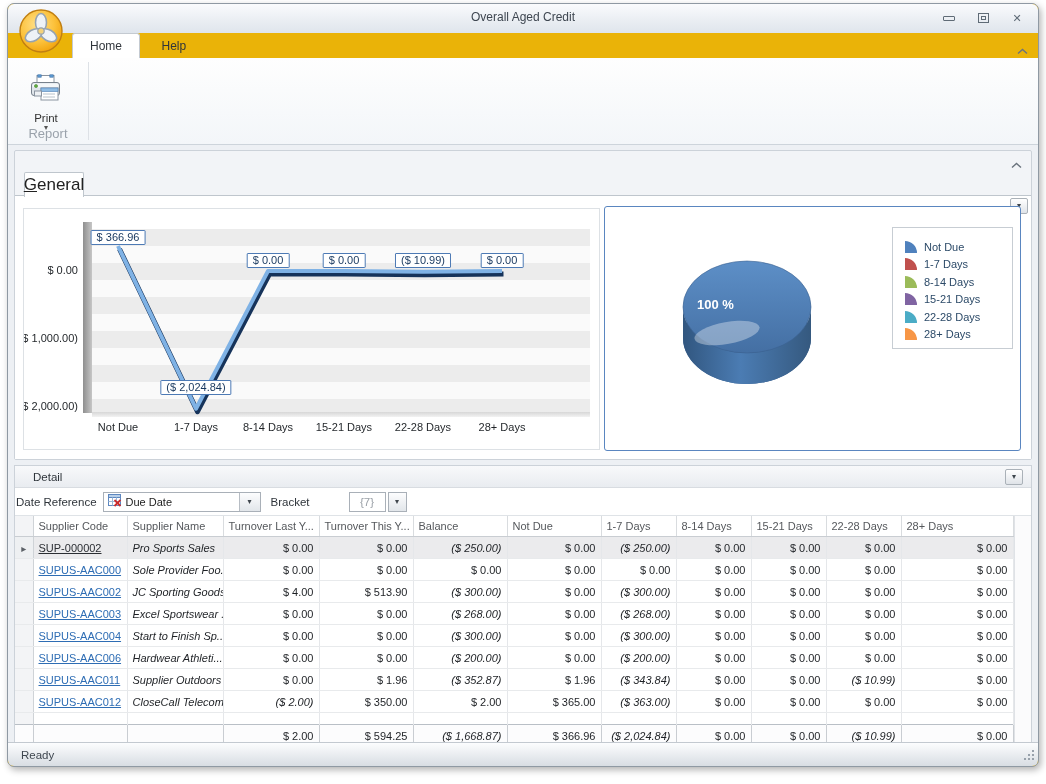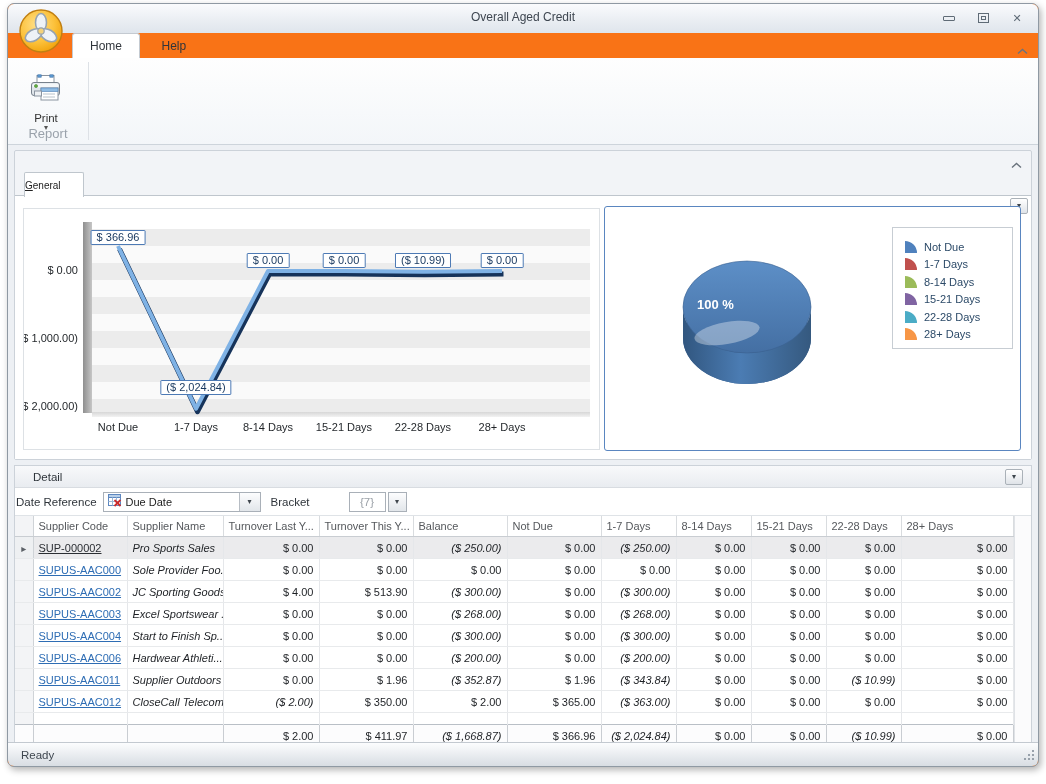--- a/index.html
+++ b/index.html
@@ -1,18 +1,18 @@
 <!DOCTYPE html>
 <html><head>
 <meta charset="utf-8">
 <style>
   html,body{margin:0;padding:0;background:#fff;width:1046px;height:784px;
     font-family:"Liberation Sans",sans-serif;-webkit-font-smoothing:antialiased;}
   .stage{position:relative;width:1046px;height:784px;overflow:hidden;}
-  .window{position:absolute;left:7px;top:3px;width:1030px;height:762px;background:#f97316;
+  .window{position:absolute;left:7px;top:3px;width:1030px;height:762px;background:#eab308;
     border:1px solid #8f99a3;border-radius:7px;box-shadow:2px 3px 7px rgba(0,0,0,.30);overflow:hidden;}
 
   
   .titlebar{position:relative;height:29px;background:linear-gradient(#fafbfd,#e9edf2 60%,#dfe5ec);}
   .title{position:absolute;left:0;right:0;top:6px;text-align:center;font-size:12px;color:#3e4650;}
   .winbtns{position:absolute;right:12px;top:7px;display:flex;gap:16px;align-items:center;}
   .winbtn{width:18px;height:14px;display:flex;align-items:center;justify-content:center;cursor:default;}
   .min-glyph{width:10px;height:3px;border:1px solid #5f6b76;border-radius:1px;}
   .rest-glyph{width:9px;height:8px;border:1px solid #5f6b76;position:relative;}
   .rest-glyph:after{content:"";position:absolute;left:2px;top:2px;width:3px;height:2px;border:1px solid #5f6b76;}
@@ -31,21 +31,21 @@
   .print-label{font-size:11.5px;color:#333;margin-top:2px;}
   .print-caret{font-size:8px;color:#555;line-height:8px;}
   .group-sep{position:absolute;left:80px;top:4px;bottom:4px;width:1px;background:#dde1e6;}
   .group-label{position:absolute;left:0;width:80px;bottom:3px;text-align:center;font-size:13px;color:#9aa2ab;}
 
   
   .content{position:absolute;top:141px;left:0;right:0;bottom:23px;background:#edf0f4;}
   .main-box{position:relative;margin:5px 6px 0;height:308px;border:1px solid #ccd2d9;background:#f2f4f7;border-radius:2px;}
   .collapse-up{position:absolute;top:4px;right:8px;width:14px;height:10px;text-align:center;}
   .gtab{position:absolute;left:9px;top:21px;width:58px;height:24px;background:#fff;border:1px solid #bfc6cd;
-    border-bottom:none;border-radius:2px 2px 0 0;font-size:10px;color:#222;display:flex;align-items:center;z-index:2;}
+    border-bottom:none;border-radius:2px 2px 0 0;font-size:17px;color:#222;display:flex;align-items:center;justify-content:center;z-index:2;}
   .gpanel{position:absolute;left:0;right:0;top:44px;bottom:0;background:#fff;border-top:1px solid #bfc6cd;}
   .panel-dd{position:absolute;top:2px;right:3px;width:16px;height:14px;border:1px solid #aab1b8;
     background:linear-gradient(#fff,#dfe3e8);font-size:8px;color:#3f464d;text-align:center;line-height:13px;border-radius:2px;}
 
   
   .line-chart{position:absolute;left:8px;top:12px;width:575px;height:240px;border:1px solid #dde1e5;background:#fff;}
   .lc-stripes{position:absolute;left:68px;top:20px;width:498px;height:183px;
     background:repeating-linear-gradient(#ececec 0 17px,#fafafa 17px 34px);}
   .lc-wall{position:absolute;left:59px;top:13px;width:9px;height:191px;background:linear-gradient(90deg,#8f8f8f,#c6c6c6);}
   .lc-floor{position:absolute;left:68px;top:203px;width:498px;height:5px;background:linear-gradient(#d7d7d7,#f2f2f2);}
@@ -473,21 +473,21 @@
                   <td></td>
                   <td></td>
                   <td></td>
                   <td></td>
                 </tr>
                 <tr class="totals">
                   <td></td>
                   <td class="num"></td>
                   <td class="num"></td>
                   <td class="num">$ 2.00</td>
-                  <td class="num">$ 411.97</td>
+                  <td class="num">$ 594.25</td>
                   <td class="num neg">($ 1,668.87)</td>
                   <td class="num">$ 366.96</td>
                   <td class="num neg">($ 2,024.84)</td>
                   <td class="num">$ 0.00</td>
                   <td class="num">$ 0.00</td>
                   <td class="num neg">($ 10.99)</td>
                   <td class="num">$ 0.00</td>
                 </tr>
               </tbody>
           </table>

